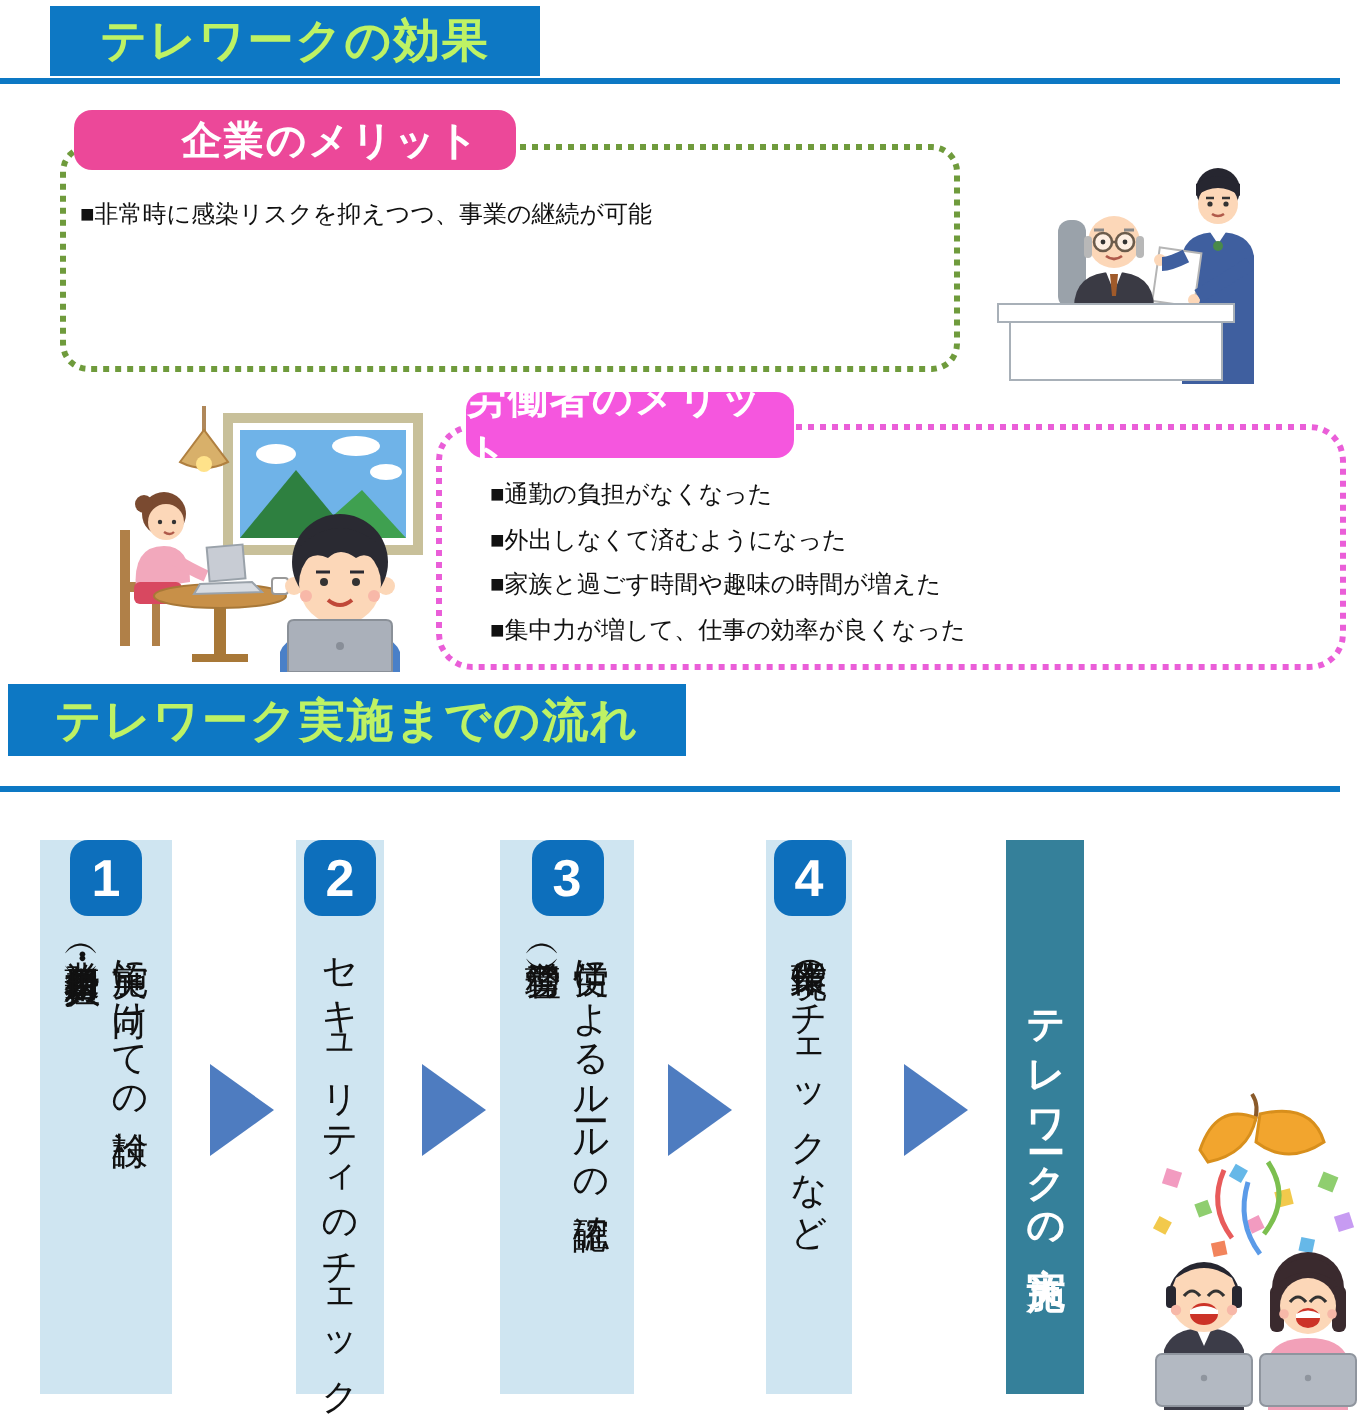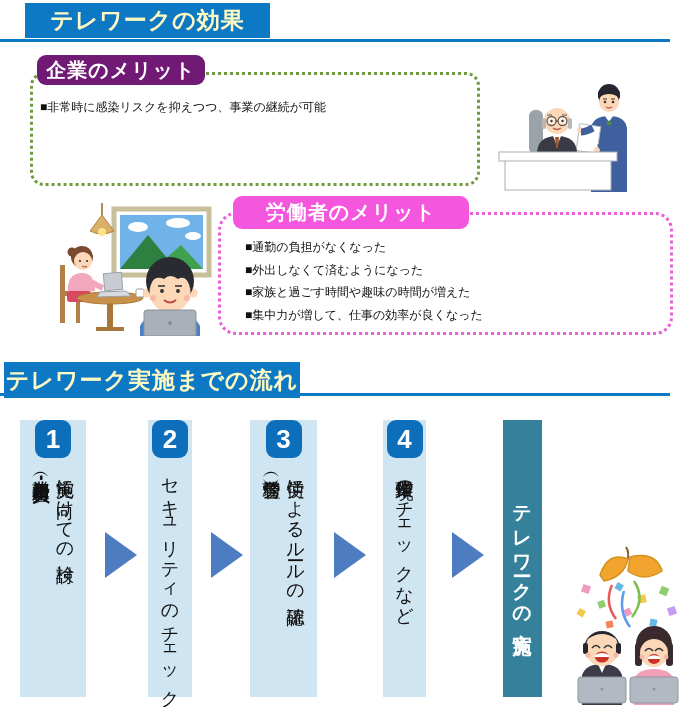--- a/index.html
+++ b/index.html
@@ -1,34 +1,34 @@
 <!DOCTYPE html>
 <html><head>
 <meta charset="utf-8">
 <style>
   html,body{margin:0;padding:0;background:#fff;}
   .page{position:relative;width:684px;height:707px;background:#fff;overflow:hidden;
         font-family:"Liberation Sans",sans-serif;color:#111;}
 
   
-  .hdr{position:absolute;background:#0d78c4;color:#fef9c3;font-weight:bold;font-size:23px;
+  .hdr{position:absolute;background:#0d78c4;color:#bef264;font-weight:bold;font-size:23px;
        display:flex;align-items:center;justify-content:center;letter-spacing:1px;}
   .hdr1{left:25px;top:3px;width:245px;height:35px;}
-  .hdr2{left:4px;top:362px;width:296px;height:36px;}
+  .hdr2{left:4px;top:342px;width:339px;height:36px;}
   .hdr-line{position:absolute;left:0;height:3px;background:#0d78c4;width:670px;}
   .hl1{top:39px;} .hl2{top:393px;}
 
   
   .merit-box{position:absolute;box-sizing:border-box;}
   .green-box{left:30px;top:72px;width:450px;height:114px;border:3px dotted #6f9b3c;border-radius:14px;}
   .pink-box{left:218px;top:212px;width:455px;height:123px;border:3px dotted #ea5ed8;border-radius:18px;}
   .merit-label{position:absolute;color:#fff;font-weight:bold;font-size:20px;border-radius:9px;
        display:flex;align-items:center;justify-content:center;letter-spacing:1px;}
-  .green-label{left:37px;top:55px;width:168px;height:30px;background:#701a75;}
-  .pink-label{left:233px;top:196px;width:236px;height:33px;background:#f556de;}
+  .green-label{left:37px;top:55px;width:185px;height:30px;background:#ec4899;padding-left:36px;}
+  .pink-label{left:233px;top:196px;width:164px;height:33px;background:#f556de;}
   .merit-items{position:absolute;font-size:12px;line-height:22px;}
   .green-items{left:40px;top:96px;}
   .pink-items{left:245px;top:236px;line-height:22.5px;}
 
   
   .flow-col{position:absolute;top:420px;height:277px;background:#cfe5f1;
        display:flex;flex-direction:column;align-items:center;}
   .c1{left:20px;width:66px;} .c2{left:148px;width:44px;}
   .c3{left:250px;width:67px;} .c4{left:383px;width:43px;}
   .badge{width:36px;height:38px;background:#0d6fbc;border-radius:9px;color:#fff;

